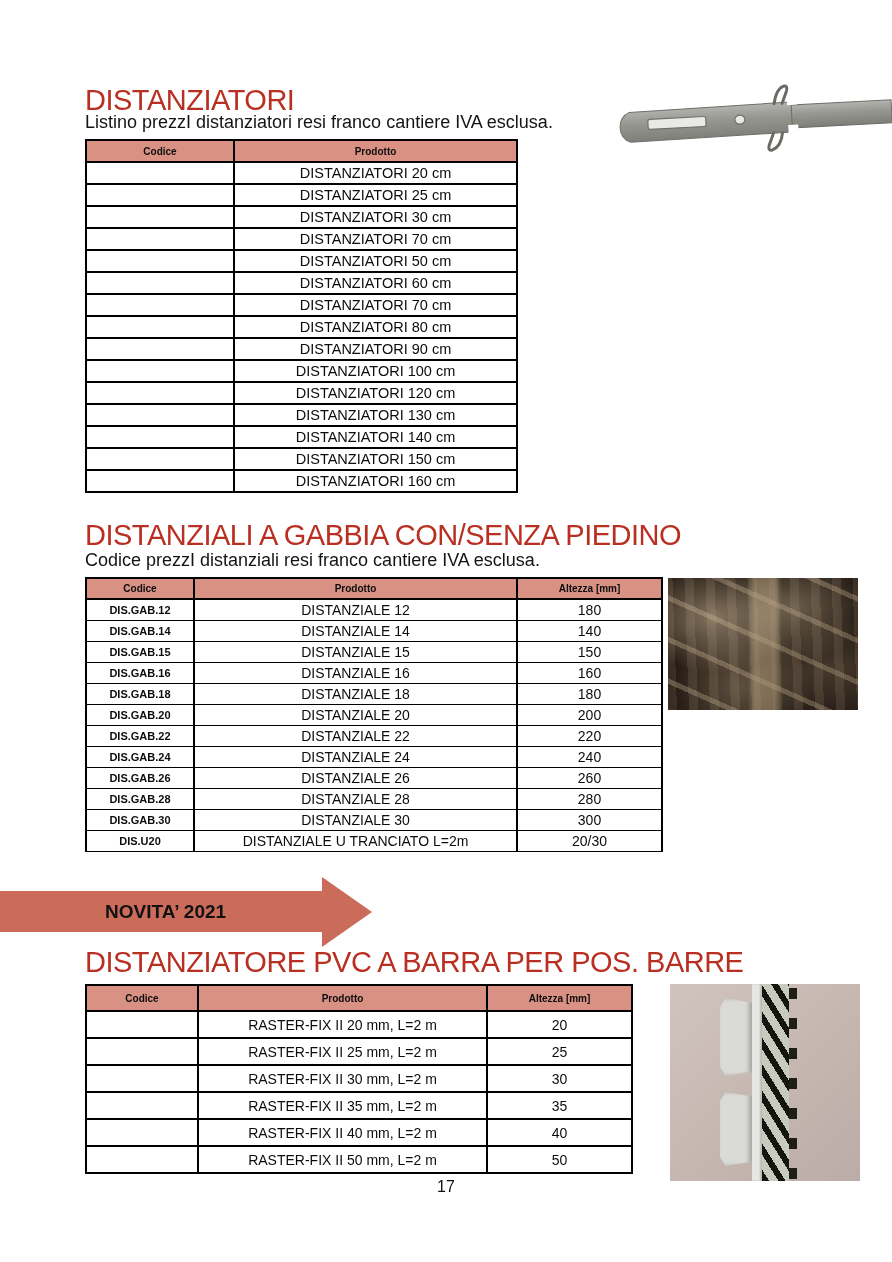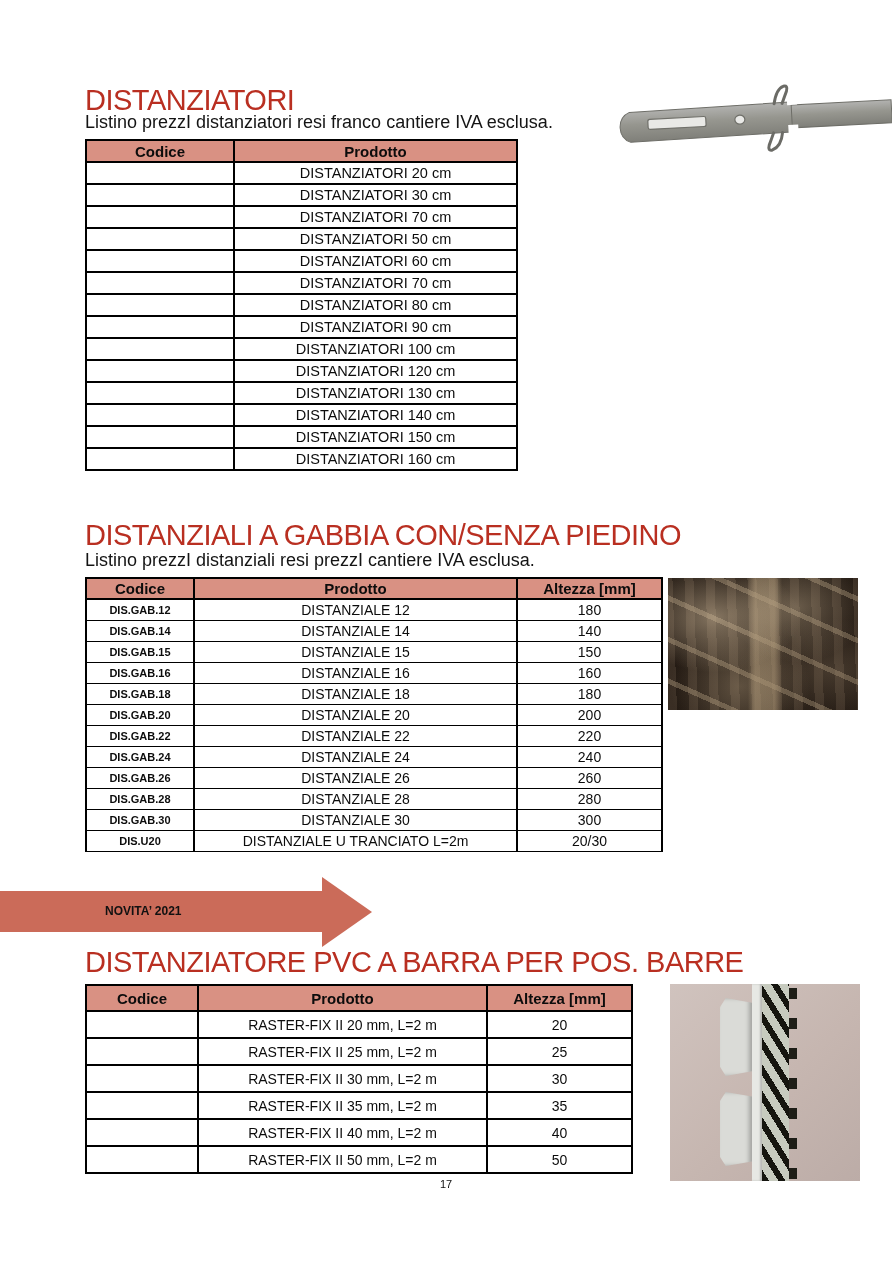--- a/index.html
+++ b/index.html
@@ -11,21 +11,21 @@
     position:absolute;left:85px;font-size:29px;line-height:32px;letter-spacing:-0.5px;
     color:var(--accent);white-space:nowrap;
   }
   .sec-sub{
     position:absolute;left:85px;font-size:18px;line-height:20px;color:#141414;white-space:nowrap;
   }
   table.pricelist{
     position:absolute;border-collapse:collapse;table-layout:fixed;background:#fff;
   }
   table.pricelist th{
-    background:var(--header-bg);border:2px solid #000;font-size:15px;font-weight:bold;
+    background:var(--header-bg);border:2px solid #000;font-size:10px;font-weight:bold;
     text-align:center;vertical-align:middle;padding:0;
   }
   table.pricelist td{
     border:2px solid #000;font-size:14px;text-align:center;vertical-align:middle;padding:0;
     overflow:hidden;white-space:nowrap;
   }
   
   #table1{left:85px;top:139px;width:427px;}
   #table1 th{height:20px;}
   #table1 td{height:20px;font-size:14.5px;}
@@ -45,21 +45,21 @@
   #table3 td{height:25px;}
   #table3 th:nth-child(1){width:110px;}
   #table3 th:nth-child(2){width:287px;}
   #table3 th:nth-child(3){width:143px;}
 
   
   .banner-body{
     position:absolute;left:0;top:891px;width:322px;height:41px;background:var(--arrow);
   }
   .banner-label{
-    position:absolute;left:105px;top:0;line-height:41px;font-size:12px;font-weight:bold;color:#111;
+    position:absolute;left:105px;top:0;line-height:41px;font-size:19px;font-weight:bold;color:#111;
     white-space:nowrap;
   }
   .banner-head{
     position:absolute;left:322px;top:877px;width:0;height:0;
     border-top:35px solid transparent;border-bottom:35px solid transparent;
     border-left:50px solid var(--arrow);
   }
 
   
   .photo{position:absolute;}
@@ -91,41 +91,45 @@
     position:absolute;left:92px;top:0;width:27px;height:100%;background-color:#20201a;
     background-image:
       repeating-linear-gradient(58deg,#15150f 0 6px,#c7cbbf 6px 14px),
       repeating-linear-gradient(-58deg,rgba(21,21,15,0.85) 0 6px,transparent 6px 14px);
   }
   #photo-pvc .teeth{
     position:absolute;left:119px;top:4px;width:8px;height:100%;
     background:repeating-linear-gradient(180deg,#1e1e17 0 11px,transparent 11px 30px);
   }
   .page-number{
-    position:absolute;left:0;top:1178px;width:892px;text-align:center;font-size:11px;color:#111;
+    position:absolute;left:0;top:1178px;width:892px;text-align:center;font-size:16px;color:#111;
   }
 </style>
 </head>
 <body>
 
 <div class="page">
 
   <div class="sec-title" style="top:84px">DISTANZIATORI</div>
   <div class="sec-sub" style="top:112px">Listino prezzI distanziatori resi franco cantiere IVA esclusa.</div>
   <table class="pricelist" id="table1">
       <thead>
         <tr>
           <th>Codice</th>
           <th>Prodotto</th>
         </tr>
       </thead>
       <tbody>
         <tr>
           <td class="c0"></td>
           <td class="c1">DISTANZIATORI 20 cm</td>
+        </tr>
+        <tr>
+          <td class="c0"></td>
+          <td class="c1">DISTANZIATORI 25 cm</td>
         </tr>
         <tr>
           <td class="c0"></td>
           <td class="c1">DISTANZIATORI 30 cm</td>
         </tr>
         <tr>
           <td class="c0"></td>
           <td class="c1">DISTANZIATORI 70 cm</td>
         </tr>
         <tr>
@@ -189,21 +193,21 @@
       <rect x="36" y="32" width="58" height="10" rx="2" fill="#e9e9e6" stroke="#70706a" stroke-width="1.2"></rect>
       <ellipse cx="128" cy="37" rx="5" ry="4.5" fill="#e9e9e6" stroke="#70706a" stroke-width="1.2"></ellipse>
       <path d="M163 23 Q166 8 173 6 Q178 5 176 11 Q173 18 171 23" fill="none" stroke="#6b6b66" stroke-width="3" stroke-linecap="round"></path>
       <path d="M170 52 Q168 66 159 69 Q154 70 156 64 Q159 57 161 52" fill="none" stroke="#6b6b66" stroke-width="3" stroke-linecap="round"></path>
       <rect x="176" y="45" width="10" height="9" fill="#ffffff"></rect>
       <rect x="176" y="20" width="10" height="5" fill="#ffffff"></rect>
     </g>
   </svg>
 
   <div class="sec-title" style="top:519px">DISTANZIALI A GABBIA CON/SENZA PIEDINO</div>
-  <div class="sec-sub" style="top:550px">Listino prezzI distanziali resi prezzI cantiere IVA esclusa.</div>
+  <div class="sec-sub" style="top:550px">Codice prezzI distanziali resi franco cantiere IVA esclusa.</div>
   <table class="pricelist" id="table2">
       <thead>
         <tr>
           <th>Codice</th>
           <th>Prodotto</th>
           <th>Altezza [mm]</th>
         </tr>
       </thead>
       <tbody>
         <tr>

